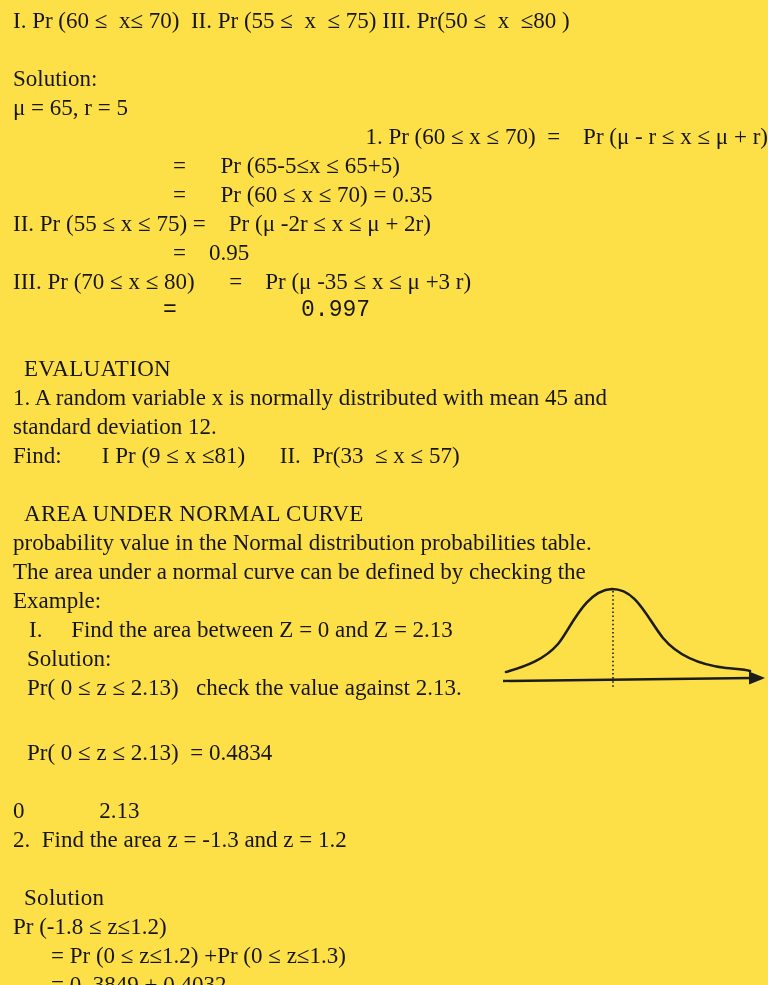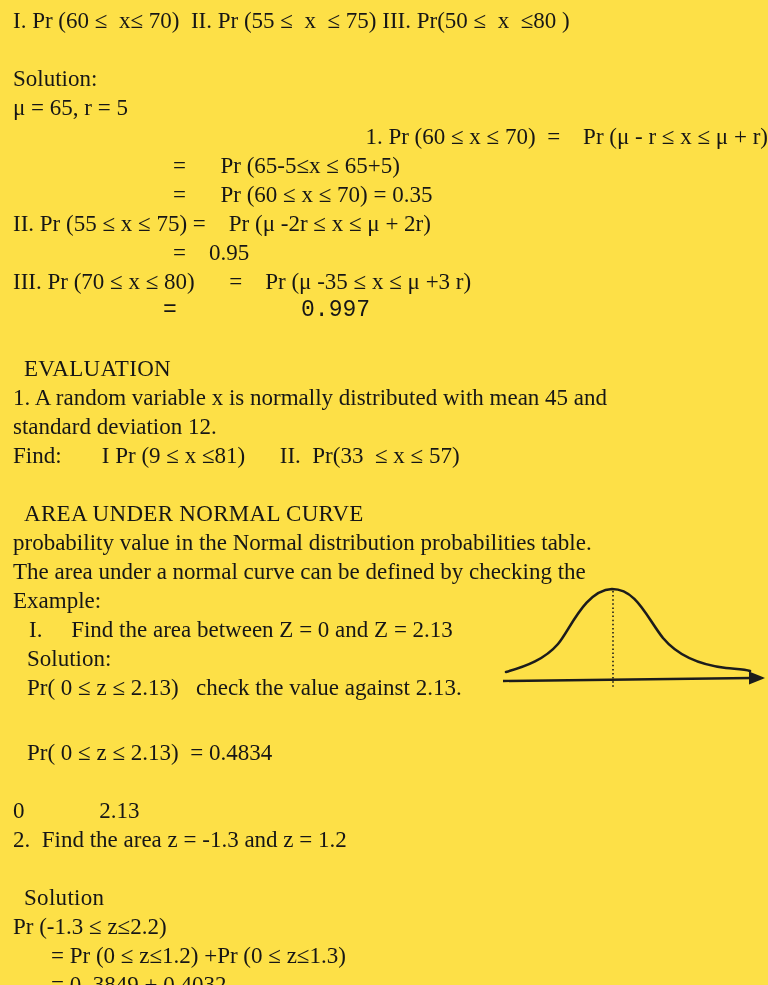--- a/index.html
+++ b/index.html
@@ -58,21 +58,21 @@
       <div class="line">Example:</div>
       <div class="line" style="padding-left: 16px;">I.     Find the area between Z = 0 and Z = 2.13</div>
       <div class="line" style="padding-left: 14px;">Solution:</div>
       <div class="line" style="padding-left: 14px;">Pr( 0 ≤ z ≤ 2.13)   check the value against 2.13.</div>
       <div class="line" style="padding-left: 14px; margin-top: 36px;">Pr( 0 ≤ z ≤ 2.13)  = 0.4834</div>
       <div class="line"></div>
       <div class="line">0             2.13</div>
       <div class="line">2.  Find the area z = -1.3 and z = 1.2</div>
       <div class="line"></div>
       <div class="line bold">Solution</div>
-      <div class="line">Pr (-1.3 ≤ z≤2.2)</div>
+      <div class="line">Pr (-1.8 ≤ z≤1.2)</div>
       <div class="line" style="padding-left: 38px;">= Pr (0 ≤ z≤1.2) +Pr (0 ≤ z≤1.3)</div>
       <div class="line" style="padding-left: 38px;">= 0. 3849 + 0.4032.</div>
       <div class="line" style="padding-left: 38px;">= 0.7881.</div>
     </div>
 
   <svg class="figure" viewBox="0 0 269 116" xmlns="http://www.w3.org/2000/svg">
     <line x1="114" y1="11" x2="114" y2="108" stroke-width="1.6" stroke-dasharray="1.5 2.6" stroke="#1c1c1c"></line>
     <path d="M 7 92 C 28 86, 46 79, 59 64 C 71 50, 86 10, 113 9 C 137 9, 147 36, 164 58 C 179 76, 202 85, 227 88 C 237 89, 246 89, 251 91" fill="none" stroke-width="2.6" stroke-linecap="round" stroke="#1c1c1c"></path>
     <path d="M 4 101 L 253 98" fill="none" stroke-width="2.4" stroke="#1c1c1c"></path>
     <polygon points="250,91.5 266,98 250,104.5" fill="#1c1c1c"></polygon>

